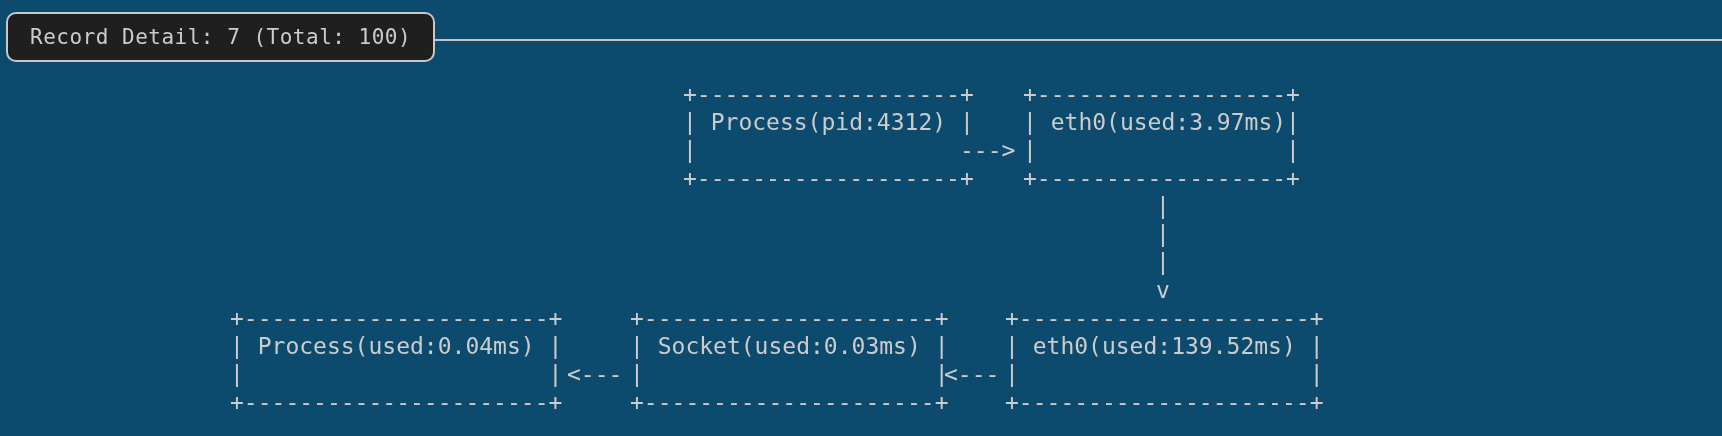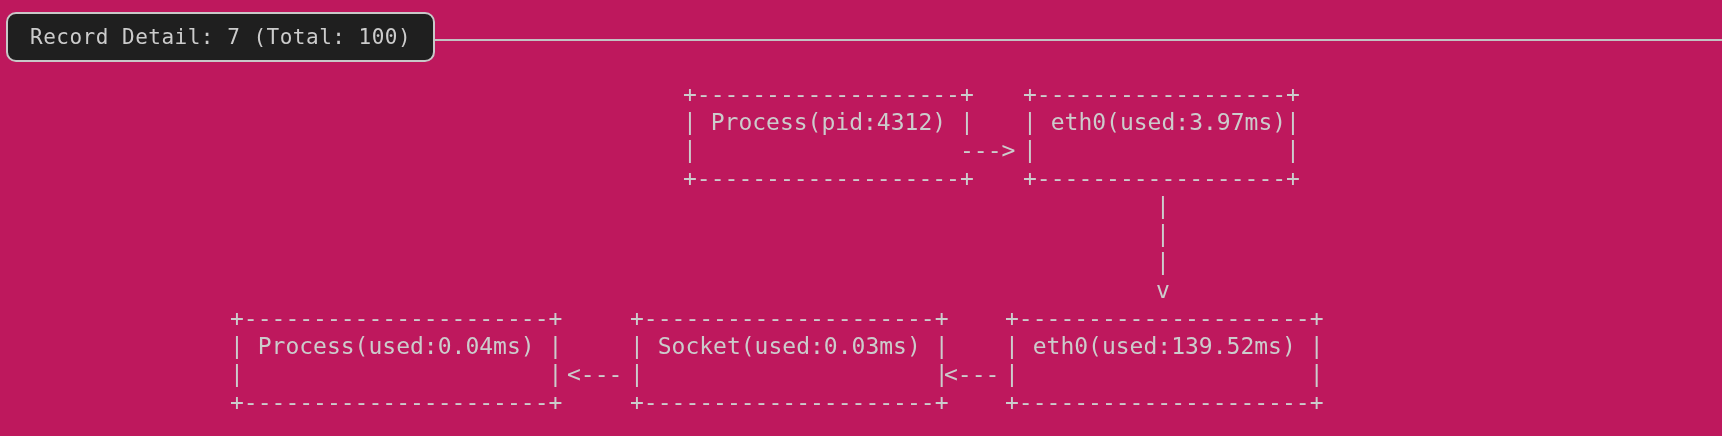--- a/index.html
+++ b/index.html
@@ -1,21 +1,21 @@
 <!DOCTYPE html>
 <html><head>
 <meta charset="utf-8">
 <style>
   * { margin: 0; padding: 0; box-sizing: border-box; }
   html, body { background: #1f1f1f; }
   .screen {
     position: relative;
     width: 1722px;
     height: 436px;
-    background: #be185d;
+    background: #0c4a6e;
     overflow: hidden;
     font-family: "DejaVu Sans Mono", "Liberation Mono", monospace;
     color: #cccccc;
   }
   .title-tab {
     position: absolute;
     left: 6px;
     top: 12px;
     height: 50px;
     display: flex;

